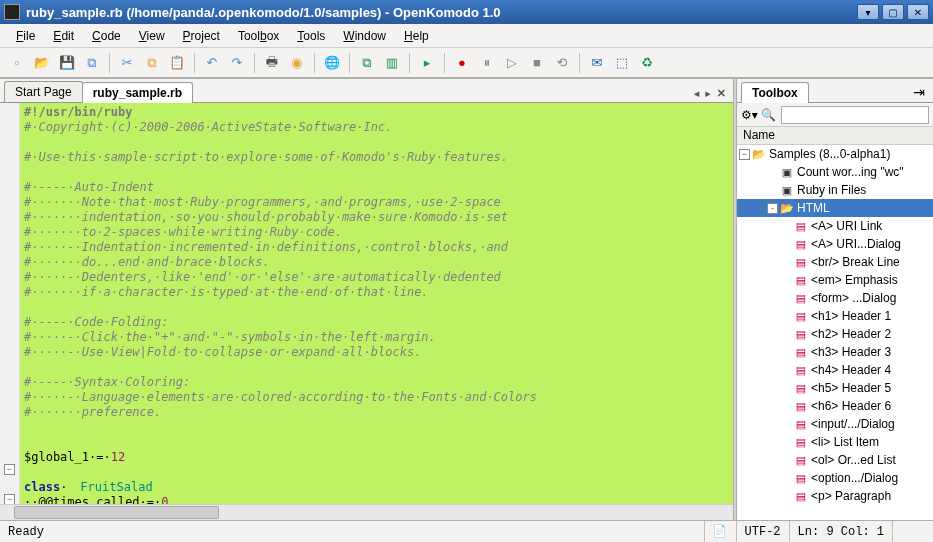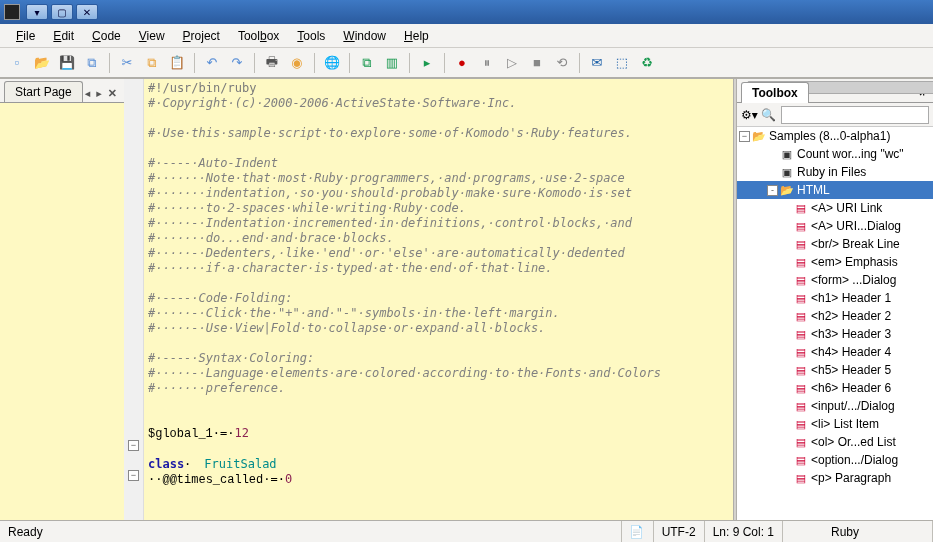--- a/index.html
+++ b/index.html
@@ -9,33 +9,33 @@
 .titlebar .title { flex:1 1 auto; font-weight:bold; }
 .titlebar .winbtns { display:flex; gap:3px; }
 .titlebar .winbtn { width:22px; height:16px; background:linear-gradient(#bcd3f0,#8cb3e0); border:1px solid #2a5a9e; border-radius:2px; display:flex; align-items:center; justify-content:center; font-size:10px; color:#003; }
 .menubar { height:24px; background:#f4f3f1; display:flex; align-items:center; padding:0 8px; gap:2px; border-bottom:1px solid #cfcdc9; }
 .menubar .menu { padding:2px 8px; cursor:pointer; }
 .menubar .menu u { text-decoration:underline; }
 .toolbar { height:30px; background:#f4f3f1; display:flex; align-items:center; padding:0 6px; gap:3px; border-bottom:1px solid #b0aea9; }
 .tbtn { width:22px; height:22px; display:flex; align-items:center; justify-content:center; font-size:13px; border-radius:2px; }
 .tsep { width:1px; height:20px; background:#c0beb8; margin:0 3px; }
 .main { display:flex; height:calc(100% - 24px - 24px - 30px - 22px); border-top:1px solid #b0aea9; }
-.left { flex:1 1 auto; display:flex; flex-direction:row; background:#fef9c3; min-width:0; }
+.left { flex:1 1 auto; display:flex; flex-direction:column; background:#bef264; min-width:0; }
 .tabbar { height:24px; background:#f4f3f1; display:flex; align-items:flex-end; border-bottom:1px solid #999; padding:0 4px; }
 .tab { padding:3px 10px; border:1px solid #999; border-bottom:none; background:#f0efe9; font-size:12px; margin-right:-1px; border-top-left-radius:3px; border-top-right-radius:3px; }
 .tab.active { background:#fff; font-weight:bold; position:relative; top:1px; }
 .tabbar .spacer { flex:1 1 auto; }
 .tabbar .tabctl { padding:2px 3px; color:#555; font-size:11px; }
 .editor { flex:1 1 auto; overflow:hidden; position:relative; }
 .editor-inner { font-family:"DejaVu Sans Mono","Courier New",monospace; font-size:12px; line-height:15px; padding:2px 2px 2px 24px; white-space:pre; color:#000; }
 .gutter { position:absolute; left:0; top:0; bottom:0; width:20px; background:#f0f0f0; border-right:1px solid #ddd; }
 .fold { position:absolute; left:4px; width:11px; height:11px; border:1px solid #888; background:#fff; font-size:9px; line-height:9px; text-align:center; color:#555; }
 .c-comment { color:#808080; font-style:italic; }
-.c-shebang { color:#7b7b7b; }
-.c-var { color:#000;font-family:Liberation Mono, monospace; }
+.c-shebang { color:#7b7b7b;font-weight:bold; }
+.c-var { color:#000; }
 .c-num { color:#8b2252; }
 .c-kw { color:#1a1aa6; font-weight:bold; }
 .c-class { color:#008b8b;margin-left:13px; }
 .hscroll { height:16px; background:#e8e8e8; border-top:1px solid #ccc; position:relative; }
 .hscroll .thumb { position:absolute; left:14px; top:1px; width:205px; height:13px; background:#cfcfcf; border:1px solid #aaa; border-radius:2px; }
 .splitter { width:4px; background:#d4d2cd; cursor:col-resize; border-left:1px solid #b0aea9; border-right:1px solid #b0aea9; }
 .right { width:196px; background:#f4f3f1; display:flex; flex-direction:column; }
 .sidetab { height:24px; border-bottom:1px solid #999; display:flex; align-items:flex-end; padding:0 4px; }
 .sidetab .tab { font-weight:bold; }
 .sidetab .pin { margin-left:auto; padding:2px 4px; font-size:14px; }
@@ -44,31 +44,32 @@
 .sidefilter .search { font-size:12px; }
 .sidefilter input { flex:1 1 auto; height:18px; border:1px solid #aaa; font-size:11px; padding:0 2px; background:#fff; }
 .namehdr { height:18px; background:#eeede8; border-bottom:1px solid #ccc; padding:1px 6px; font-size:12px; }
 .tree { flex:1 1 auto; overflow-y:auto; overflow-x:hidden; background:#fff; font-size:12px; }
 .tnode { display:flex; align-items:center; height:18px; padding-right:2px; white-space:nowrap; overflow:hidden; }
 .tnode.selected { background:#3e79c4; color:#fff; }
 .twist { width:11px; height:11px; border:1px solid #888; background:#fff; font-size:9px; line-height:9px; text-align:center; color:#555; display:inline-block; margin-right:2px; }
 .twist.blank { border:none; background:transparent; }
 .ticon { width:14px; height:12px; display:inline-flex; align-items:center; justify-content:center; margin-right:3px; font-size:11px; }
 .statusbar { height:22px; background:#f4f3f1; border-top:1px solid #b0aea9; display:flex; align-items:center; font-size:12px; }
-.statusbar .cell { padding:0 8px; border-right:1px solid #c0beb8; height:100%; display:flex; align-items:center; }
+.statusbar .cell { padding:0 8px; border-right:1px solid #c0beb8; height:100%; display:flex; align-items:center;font-family:Liberation Mono, monospace; }
 .statusbar .cell:first-child { flex:1 1 auto; }
 .icon-open { color:#d9822b; }
 .icon-cmd { color:#333; }
 .icon-snip { color:#c03; }
 </style>
 </head>
 <body>
 
 <div class="titlebar">
   <span class="appicon"></span>
+  <span class="title">ruby_sample.rb (/home/panda/.openkomodo/1.0/samples) - OpenKomodo 1.0</span>
   <div class="winbtns">
     <div class="winbtn">▾</div>
     <div class="winbtn">▢</div>
     <div class="winbtn">✕</div>
   </div>
 </div>
 
 <div class="menubar" id="menubar">
     <div class="menu"><u>F</u>ile</div>
     <div class="menu"><u>E</u>dit</div>
@@ -112,20 +113,21 @@
     <div class="tsep"></div>
     <div class="tbtn" style="color: rgb(26, 95, 168);">✉</div>
     <div class="tbtn" style="color: rgb(26, 95, 168);">⬚</div>
     <div class="tbtn" style="color: rgb(26, 153, 80);">♻</div>
   </div>
 
 <div class="main">
   <div class="left">
     <div class="tabbar">
       <div class="tab">Start Page</div>
+      <div class="tab active">ruby_sample.rb</div>
       <div class="spacer"></div>
       <div class="tabctl">◂</div>
       <div class="tabctl">▸</div>
       <div class="tabctl" style="font-weight:bold;">✕</div>
     </div>
     <div class="editor">
       <div class="gutter">
         <div class="fold" style="top:361px;">−</div>
         <div class="fold" style="top:391px;">−</div>
       </div>
@@ -139,20 +141,21 @@
   <div class="right">
     <div class="sidetab">
       <div class="tab active">Toolbox</div>
       <div class="pin">⇥</div>
     </div>
     <div class="sidefilter">
       <span class="gear">⚙▾</span>
       <span class="search">🔍</span>
       <input type="text" style="">
     </div>
+    <div class="namehdr">Name</div>
     <div class="tree" id="tree">
         <div class="tnode" style="padding-left: 2px;">
           <span class="twist">−</span>
           <span class="ticon">
             <span class="icon-open">📂</span>
           </span>
           <span>Samples (8...0-alpha1)</span>
         </div>
         <div class="tnode" style="padding-left: 30px;">
           <span class="twist blank"></span>
@@ -290,14 +293,13 @@
       </div>
   </div>
 </div>
 
 <div class="statusbar">
   <div class="cell">Ready</div>
   <div class="cell" style="color:#c08000;">📄</div>
   <div class="cell">UTF-2</div>
   <div class="cell">Ln: 9 Col: 1</div>
   <div class="cell" style="flex:0 0 40px; border-right:none;"></div>
-  <div class="cell" style="flex:0 0 110px;">Ruby</div>
 </div>
 
 </body></html>

